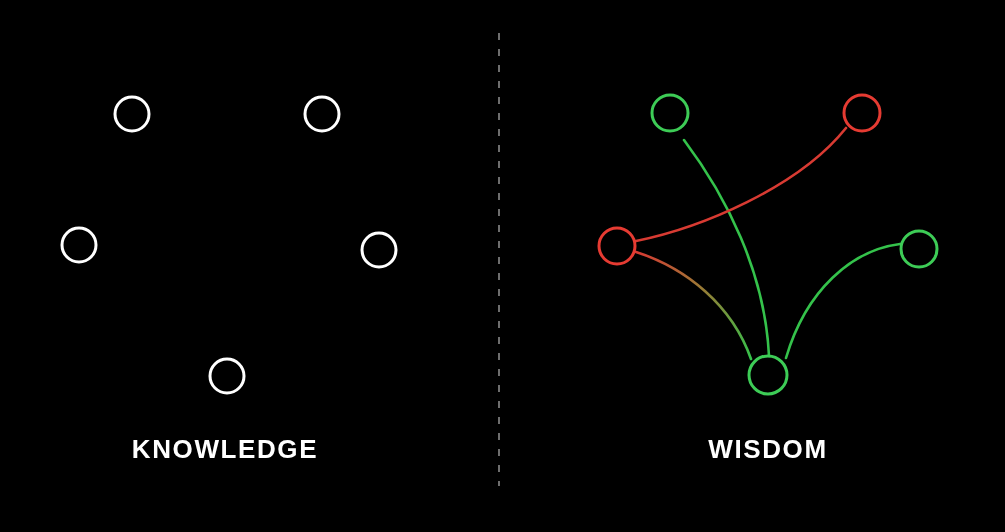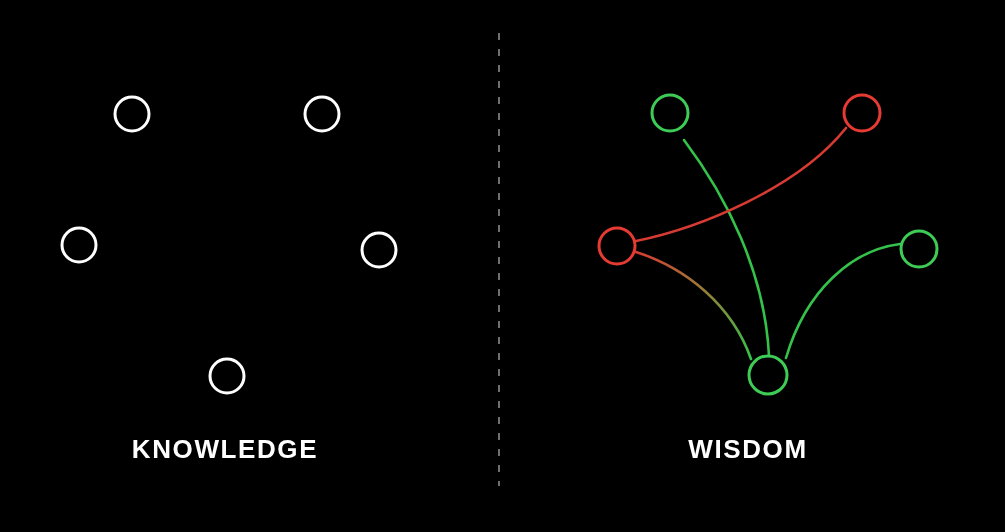--- a/index.html
+++ b/index.html
@@ -89,15 +89,15 @@
       <circle class="wnode" cx="670" cy="113" r="18" fill="none" stroke="#3ecc57" stroke-width="3"></circle>
       <circle class="wnode" cx="862" cy="113" r="18" fill="none" stroke="#e63b33" stroke-width="3"></circle>
       <circle class="wnode" cx="617" cy="246" r="18" fill="none" stroke="#e63b33" stroke-width="3"></circle>
       <circle class="wnode" cx="919" cy="249" r="18" fill="none" stroke="#3ecc57" stroke-width="3"></circle>
       <circle class="wnode" cx="768" cy="375" r="19" fill="none" stroke="#3ecc57" stroke-width="3"></circle>
     </g>
   </svg>
 
   <div class="caption" id="caption-knowledge" style="left: -10px; width: 470px; top: 434px; color: rgb(255, 255, 255);">KNOWLEDGE</div>
 
-  <div class="caption" id="caption-wisdom" style="left: 513px; width: 470px; top: 434px; color: rgb(255, 255, 255);">WISDOM</div>
+  <div class="caption" id="caption-wisdom" style="left: 533px; width: 470px; top: 434px; color: rgb(255, 255, 255);">WISDOM</div>
 
 </div>
 
 </body></html>

